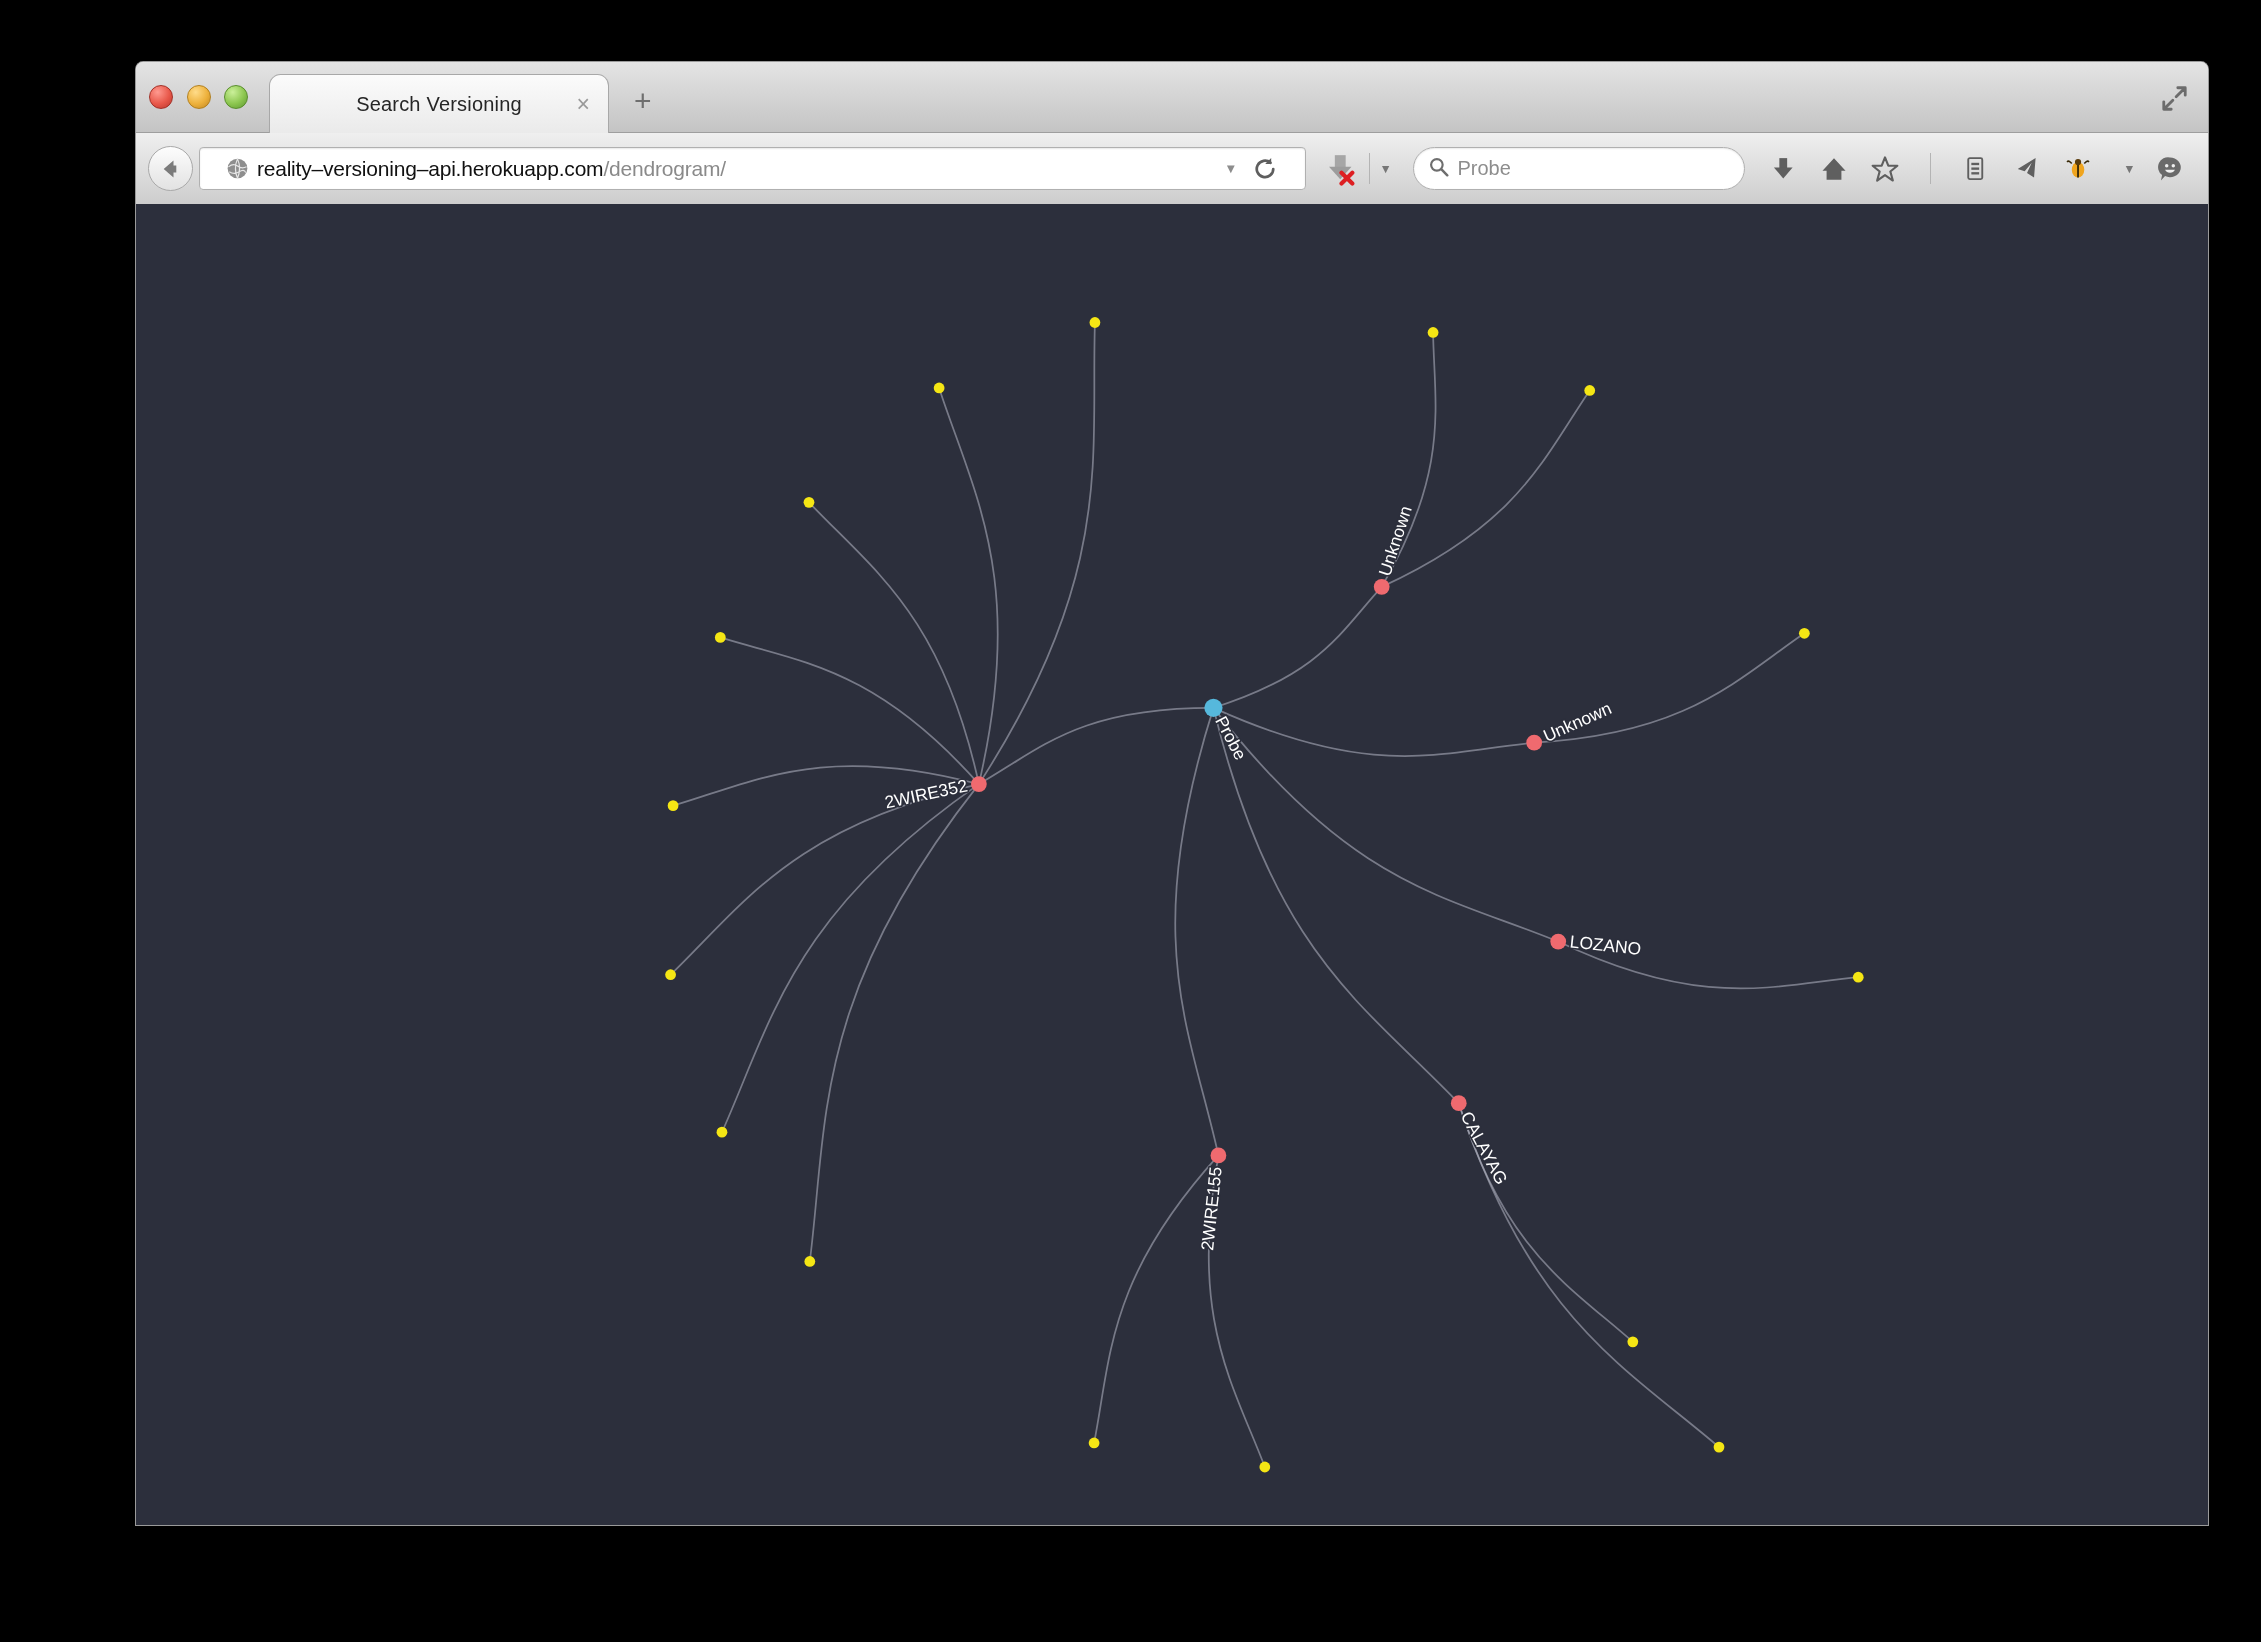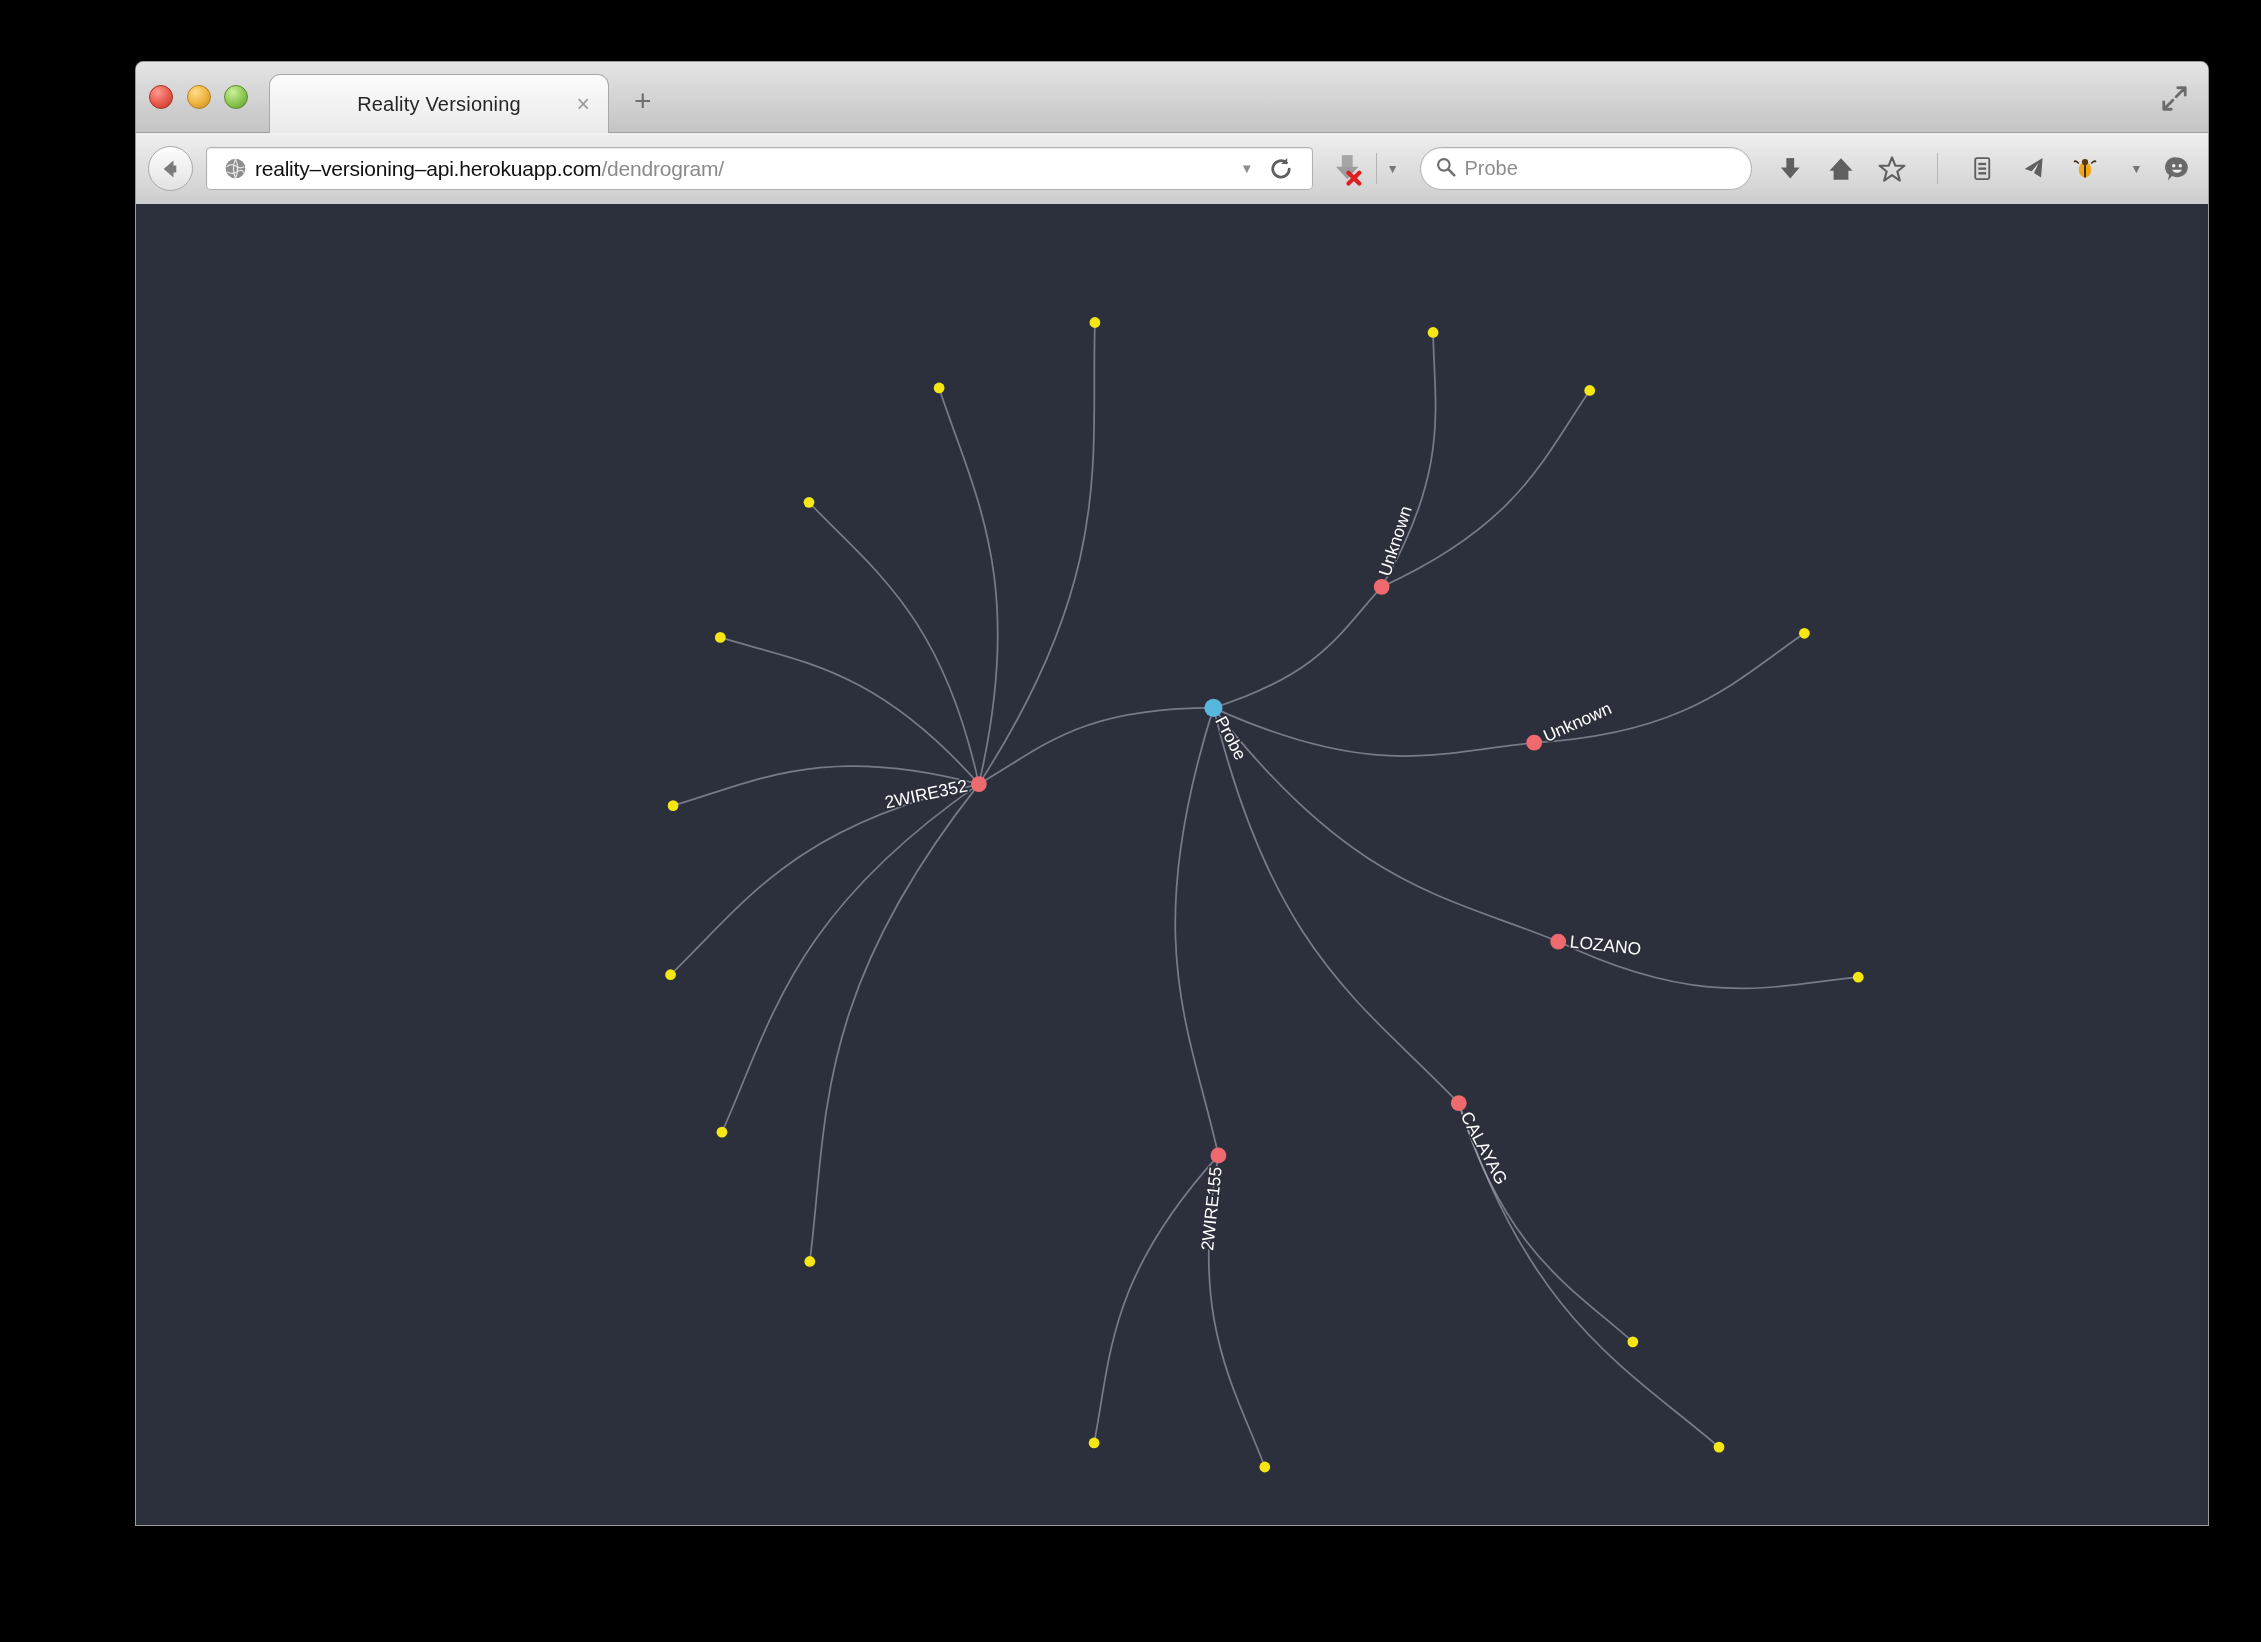--- a/index.html
+++ b/index.html
@@ -83,26 +83,26 @@
   .back-btn {
     width: 45px; height: 45px; border-radius: 50%;
     background: linear-gradient(to bottom, #fdfdfd, #e2e2e2);
     border: 0.8px solid #a9a9a9;
     display:flex; align-items:center; justify-content:center;
     flex: 0 0 auto;
   }
   .urlbar {
     flex: 0 0 auto;
     width: 1107px; height: 43px;
-    margin-left: 13px;
+    margin-left: 6px;
     background: #fff;
     border: 0.8px solid #b0b0b0;
     border-radius: 4.1px;
     display: flex; align-items: center;
-    padding: 0 17px;
+    padding: 0 26px;
     box-shadow: inset 0 0.8px 1.7px rgba(0,0,0,.12);
   }
   .favicon { width: 23px; height: 23px; flex: 0 0 auto; margin-right: 8.3px; }
   .url-text { font-size: 21px; color: #111; white-space: nowrap; letter-spacing:-0.2px; }
   .url-text .path { color: #8a8a8a; }
   .url-spacer { flex: 1 1 auto; }
   .url-drop { color:#8d8d8d; font-size: 13.3px; margin-right: 13.3px; }
   .reload { width: 28px; height: 28px; flex:0 0 auto; }
 
   .dl-wrap { display:flex; align-items:center; margin-left: 18px; flex:0 0 auto; }
@@ -157,21 +157,21 @@
     <div class="chrome">
 
       <div class="tabstrip">
         <div class="traffic">
           <div class="light red"></div>
           <div class="light yellow"></div>
           <div class="light green"></div>
         </div>
 
         <div class="tab">
-          <span class="tab-title">Reality Versioning</span>
+          <span class="tab-title">Search Versioning</span>
           <span class="tab-close">×</span>
         </div>
 
         <div class="newtab">+</div>
 
         <div class="fullscreen-btn">
           <svg viewBox="0 0 40 40" width="33" height="33" aria-hidden="true">
             <path d="M22 18 L33 7 M33 7 L24 7 M33 7 L33 16" stroke="#6c6c6c" stroke-width="3.4" fill="none" stroke-linecap="round"></path>
             <path d="M18 22 L7 33 M7 33 L16 33 M7 33 L7 24" stroke="#6c6c6c" stroke-width="3.4" fill="none" stroke-linecap="round"></path>
           </svg>

